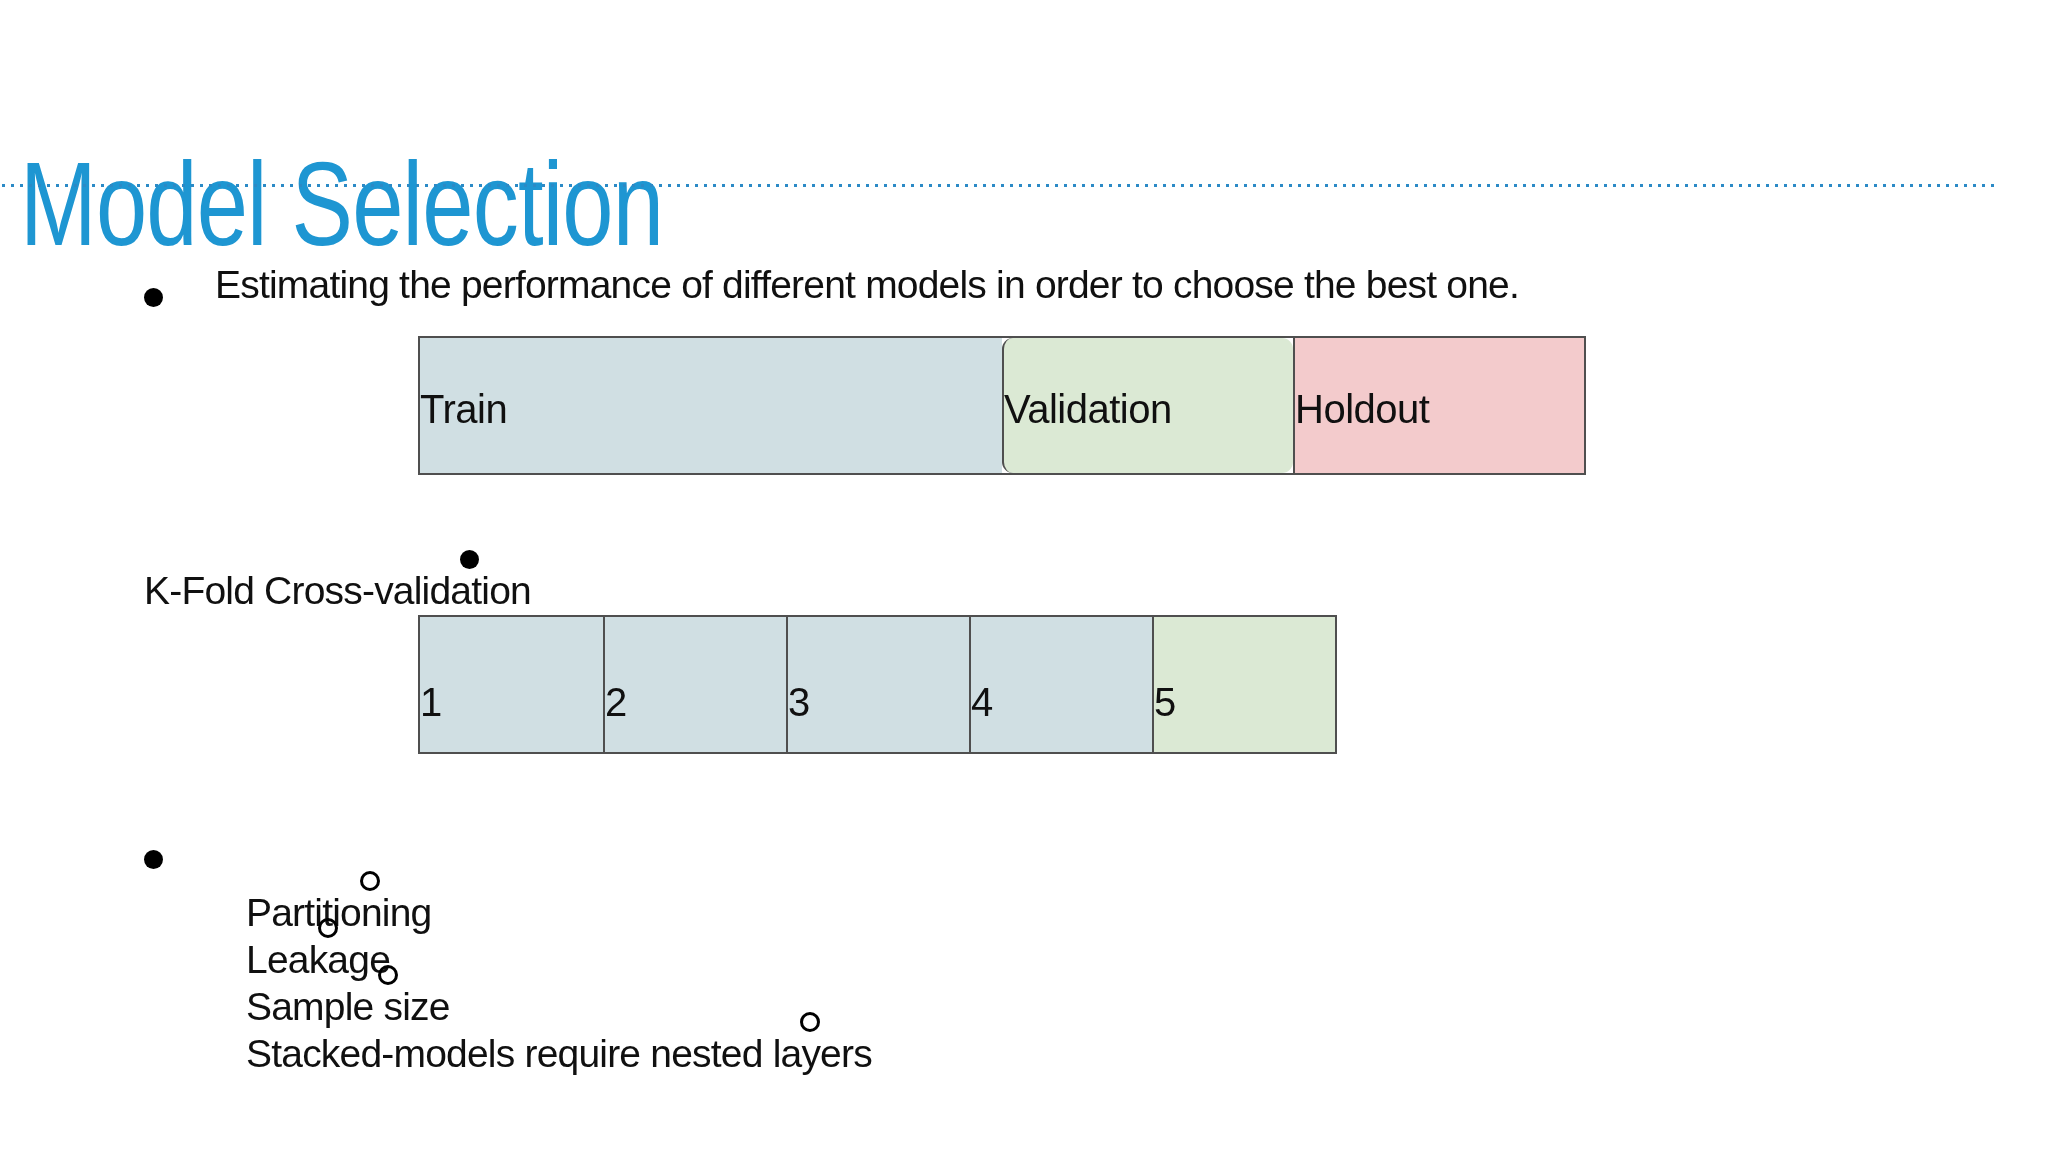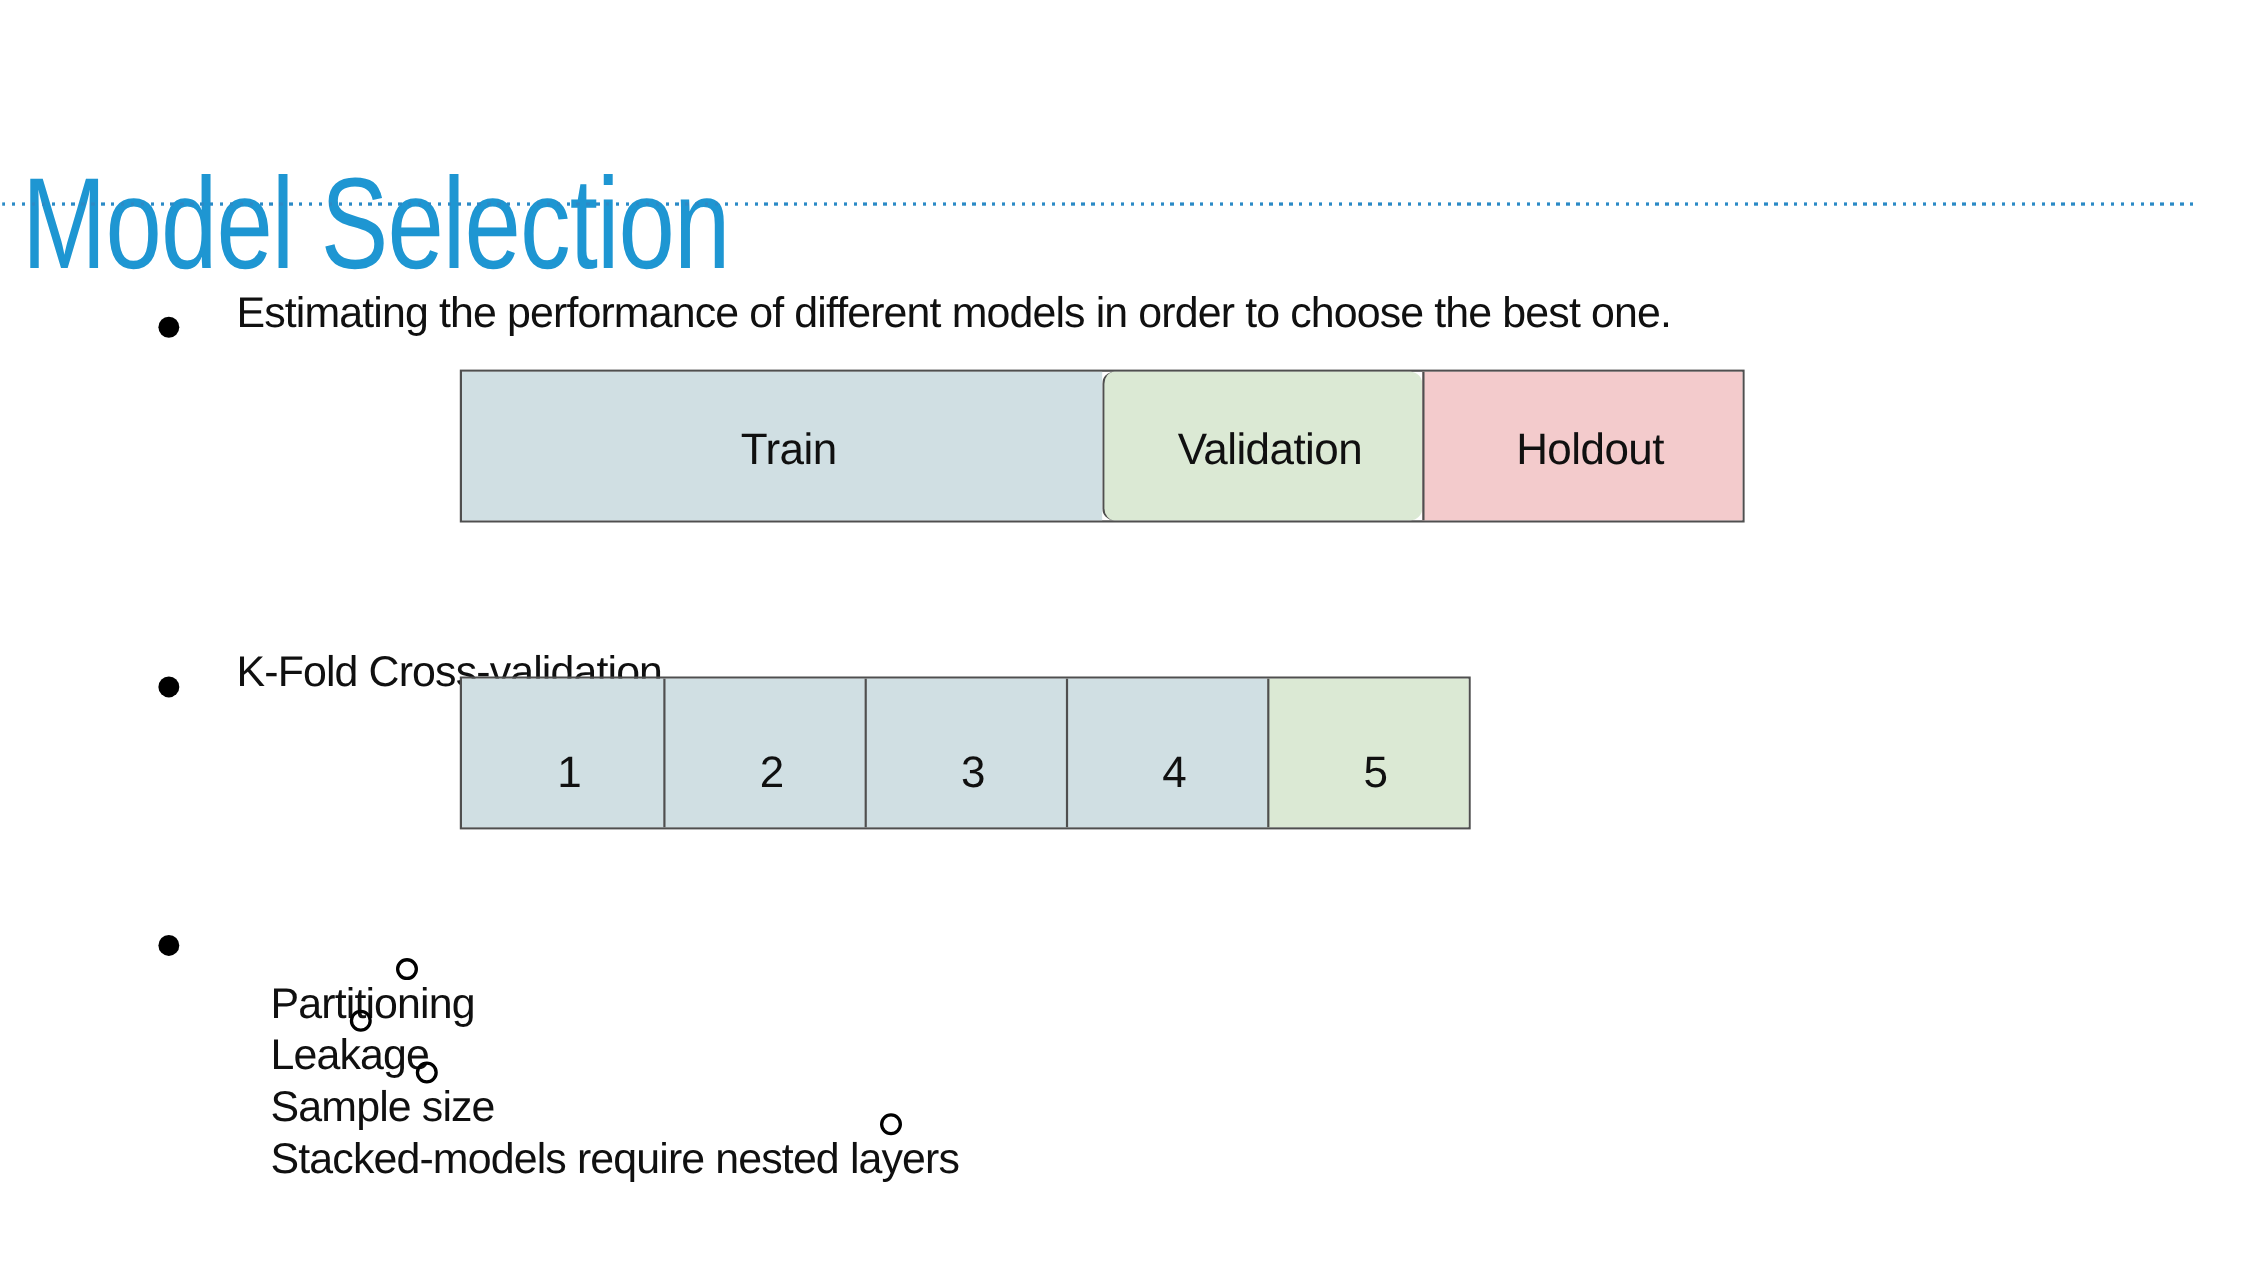--- a/index.html
+++ b/index.html
@@ -57,44 +57,42 @@
   }
   .bullet-circle {
     width:14px; height:14px;
     border:3px solid #000;
     border-radius:50%;
     flex:none;
     margin-right:52px;
   }
 
   #row-estimating { top:261px; }
-  #row-kfold      { top:588px; }
+  #row-kfold      { top:550px;flex-direction:column; }
   #row-devil      { top:823px; }
   #row-sub-0 { top:871px; }
   #row-sub-1 { top:918px; }
   #row-sub-2 { top:965px; }
   #row-sub-3 { top:1012px; }
 
   
   .bar {
     position:absolute;
     display:flex;
     box-sizing:border-box;
     border:2px solid #4f4f4f;
   }
   .bar .seg {
     display:flex;
     align-items:center;
-    justify-content:center;
     box-sizing:border-box;
     border-left:2px solid #4f4f4f;
     font-size:40px;
     letter-spacing:-0.5px;
     white-space:nowrap;
-    padding-left:12px;
   }
   .bar .seg:first-child { border-left:none; }
 
   #split-bar { left:418px; top:336px; width:1168px; height:139px; }
   #split-bar .seg { padding-top:8px; }
   #split-bar .seg:nth-child(1) { width:50%; }
   #split-bar .seg:nth-child(2) { width:25%; }
   #split-bar .seg:nth-child(3) { width:25%; }
 
   #kfold-bar { left:418px; top:615px; width:919px; height:139px; }

